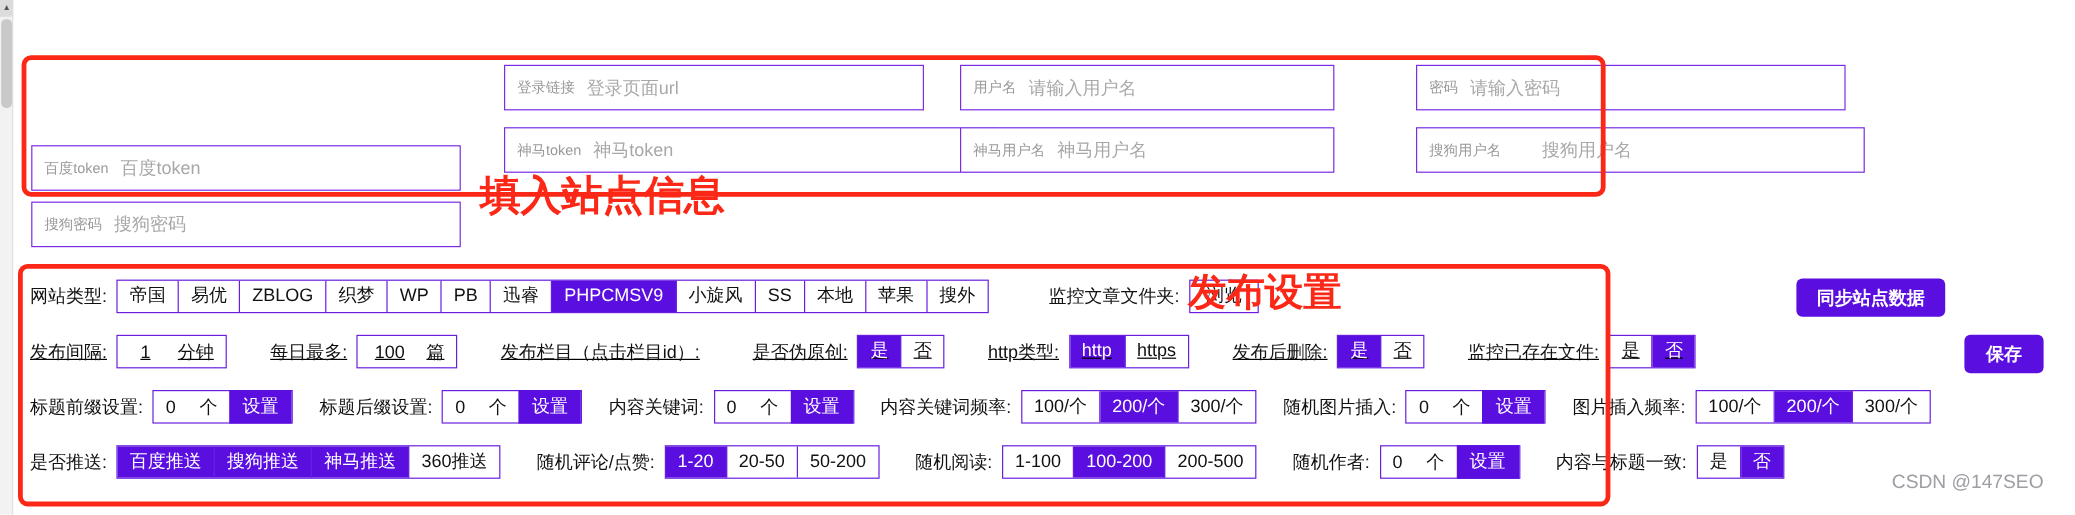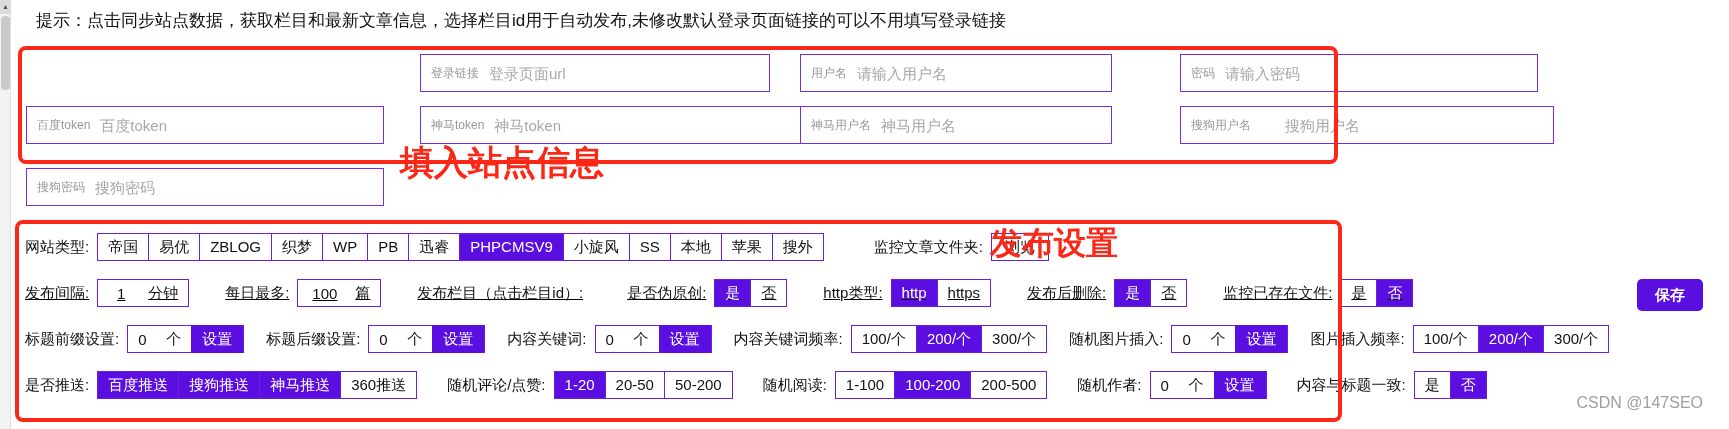--- a/index.html
+++ b/index.html
@@ -16,21 +16,21 @@
 
   
   .field { position:absolute; height:38px; background:#fff; border:1px solid #7a2ce4; display:flex; align-items:center; padding:0 10px; z-index:1; }
   .flabel { font-size:12px; color:#999; margin-right:10px; white-space:nowrap; }
   .field input { border:none; outline:none; flex:1; font-size:15px; color:#444; background:transparent; min-width:10px; font-family:"Liberation Sans",sans-serif; }
   .field input::placeholder { color:#a8a8a8; opacity:1; }
   .f1 { left:26px;  top:54px;  width:358px; }
   .f2 { left:420px; top:54px;  width:350px; }
   .f3 { left:800px; top:54px;  width:312px; }
   .f4 { left:1180px;top:54px;  width:358px; }
-  .f5 { left:26px;  top:106px; width:358px; }
+  .f5 { left:26px;  top:121px; width:358px; }
   .f6 { left:420px; top:106px; width:410px; }
   .f7 { left:800px; top:106px; width:312px; }
   .f8 { left:1180px;top:106px; width:374px;gap:24px; }
   .f9 { left:26px;  top:168px; width:358px; }
 
   
   .redbox { position:absolute; border:4px solid #fb2817; border-radius:8px; z-index:5; pointer-events:none; }
   .redbox1 { left:18px; top:46px; width:1320px; height:118px; }
   .redbox2 { left:15px; top:220px; width:1327px; height:202px; }
   .ann { position:absolute; color:#fb2817; font-weight:bold; z-index:6; white-space:nowrap; }
@@ -71,21 +71,20 @@
 </head>
 <body>
 
 <div class="page">
 
   <div class="vscrollbar">
     <div class="sb-arrow">▲</div>
     <div class="sb-thumb"></div>
   </div>
 
-  <div class="tip">提示：点击同步站点数据，获取栏目和最新文章信息，选择栏目id用于自动发布,未修改默认登录页面链接的可以不用填写登录链接</div>
 
   <div class="field f2">
     <span class="flabel">登录链接</span>
     <input placeholder="登录页面url" style="">
   </div>
   <div class="field f3">
     <span class="flabel">用户名</span>
     <input placeholder="请输入用户名" style="">
   </div>
   <div class="field f4">
@@ -278,17 +277,18 @@
         <span class="lbl">内容与标题一致:</span>
         <div class="seg-group">
           <span class="seg">是</span>
           <span class="seg sel">否</span>
         </div>
       </div>
     </div>
 
   </div>
 
+  <button class="action-btn sync-btn">同步站点数据</button>
   <button class="action-btn save-btn">保存</button>
 
   <div class="watermark">CSDN @147SEO</div>
 
 </div>
 
 </body></html>

